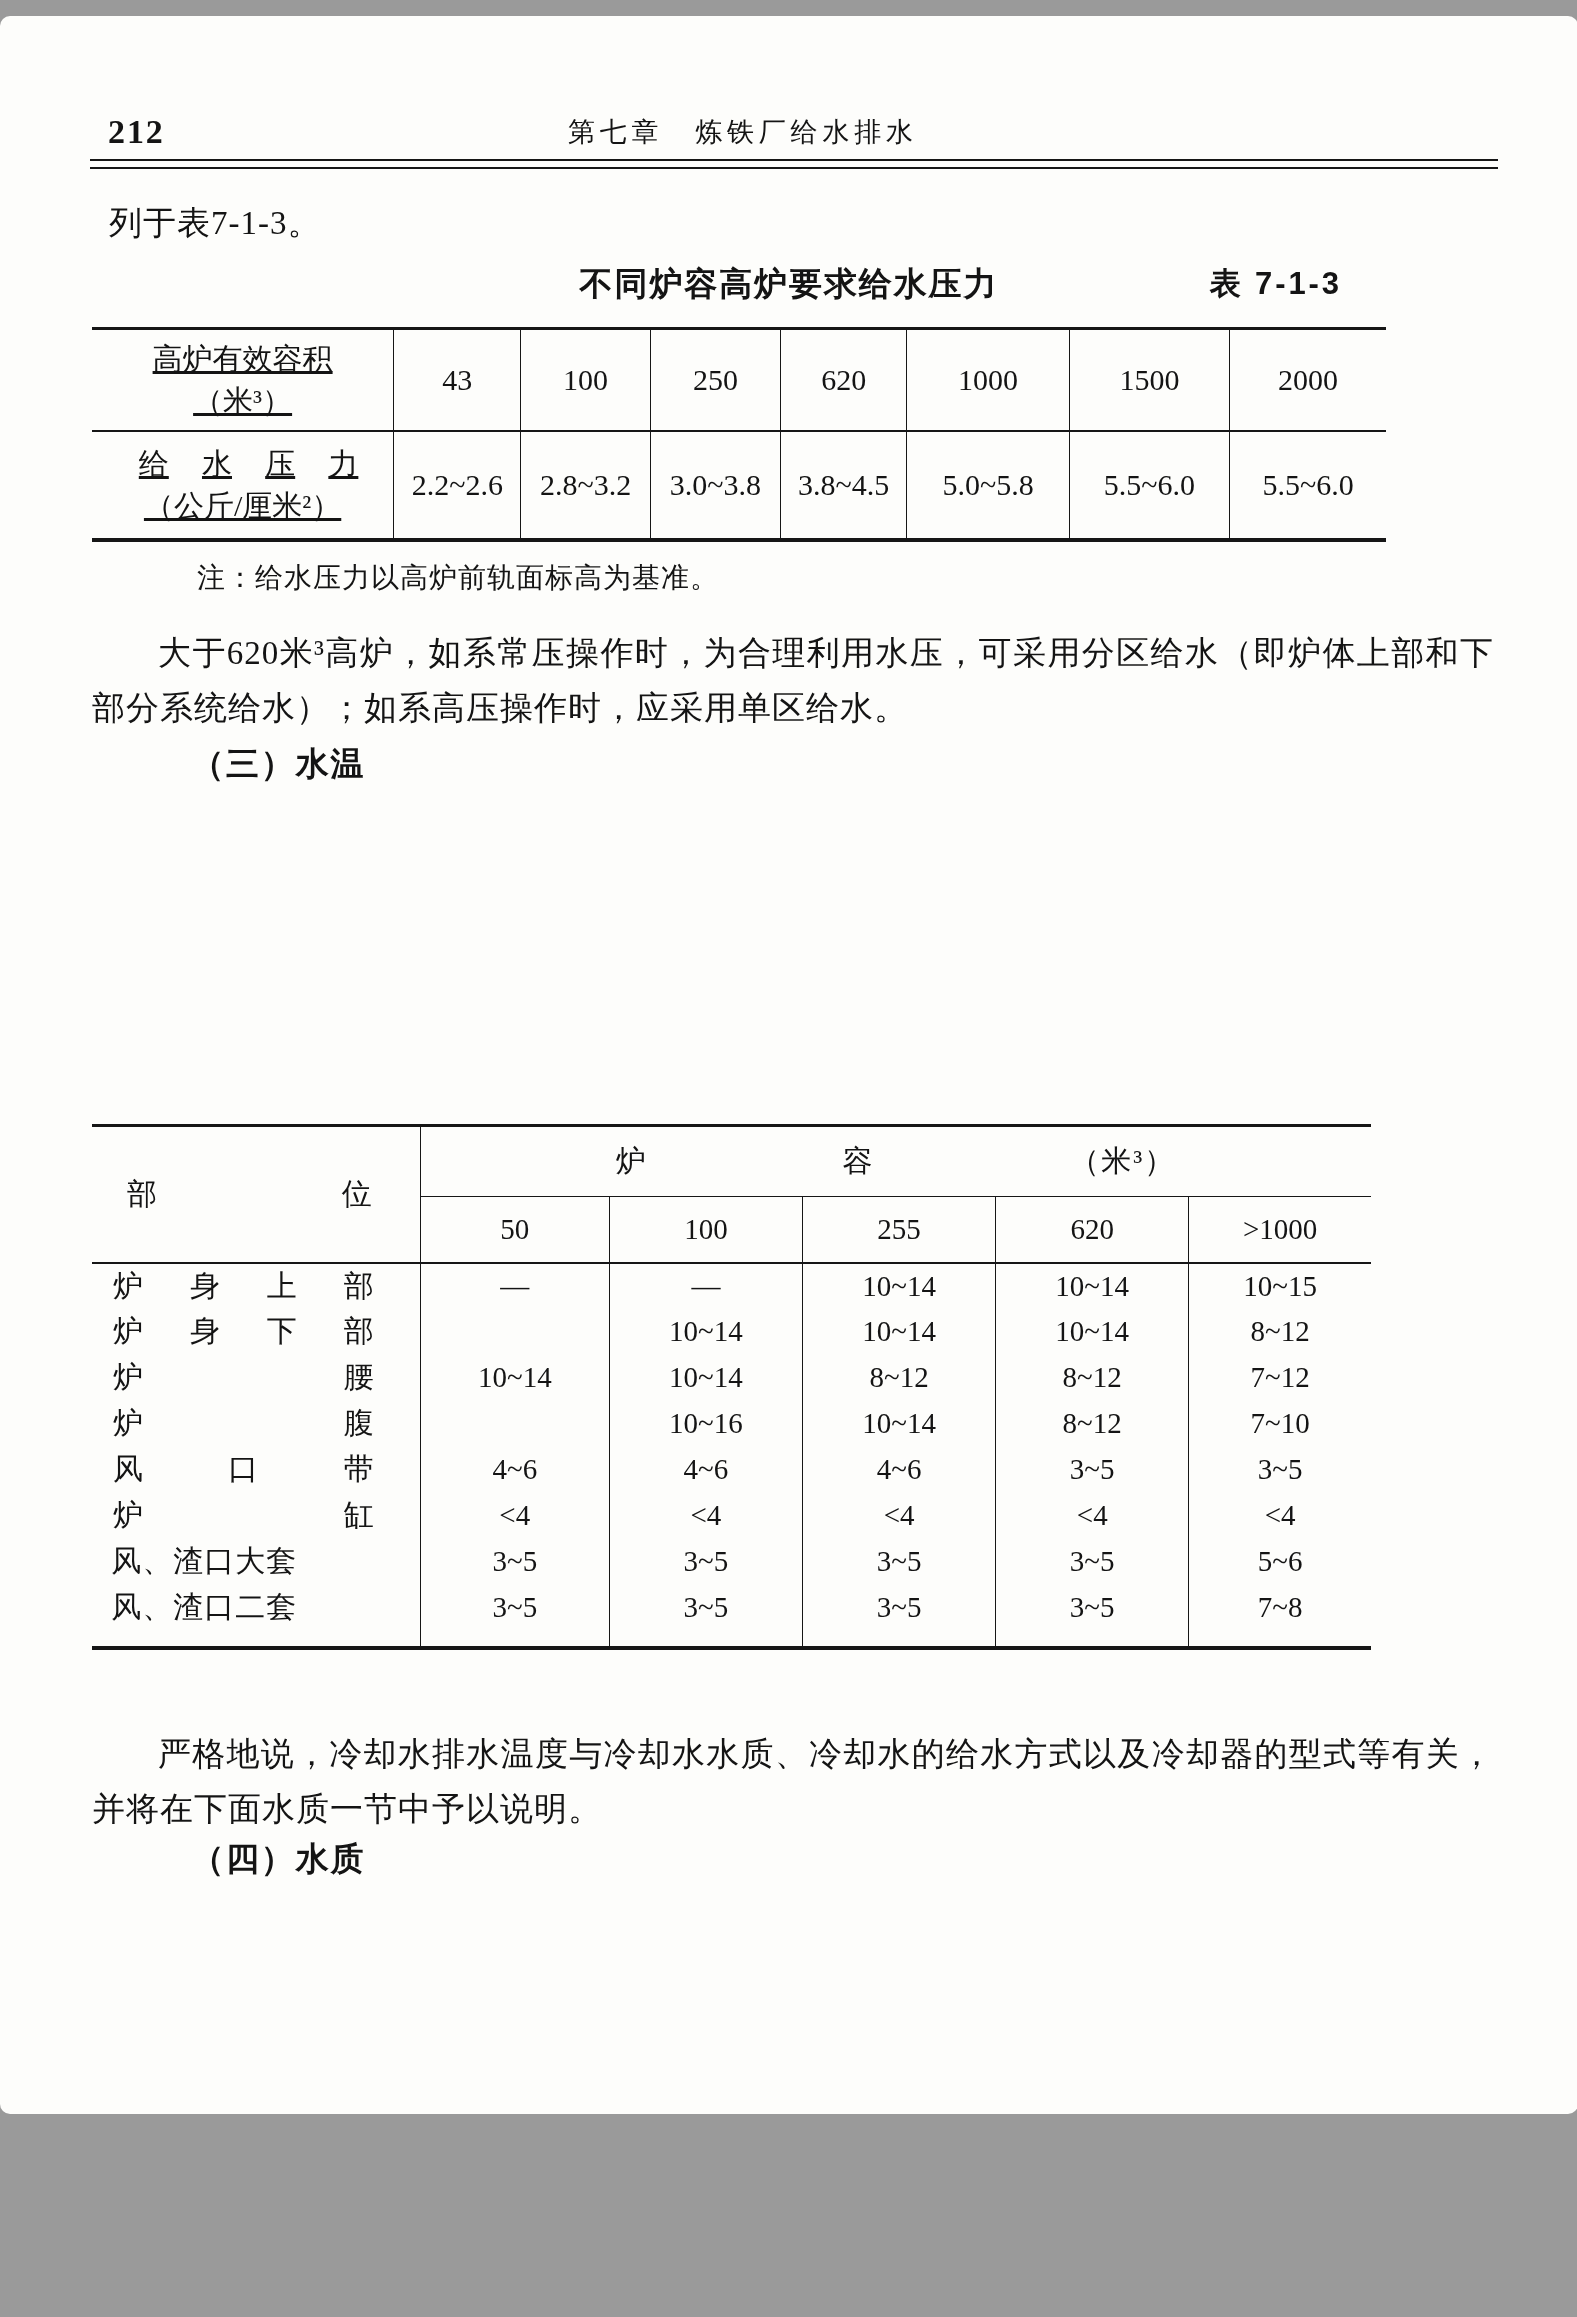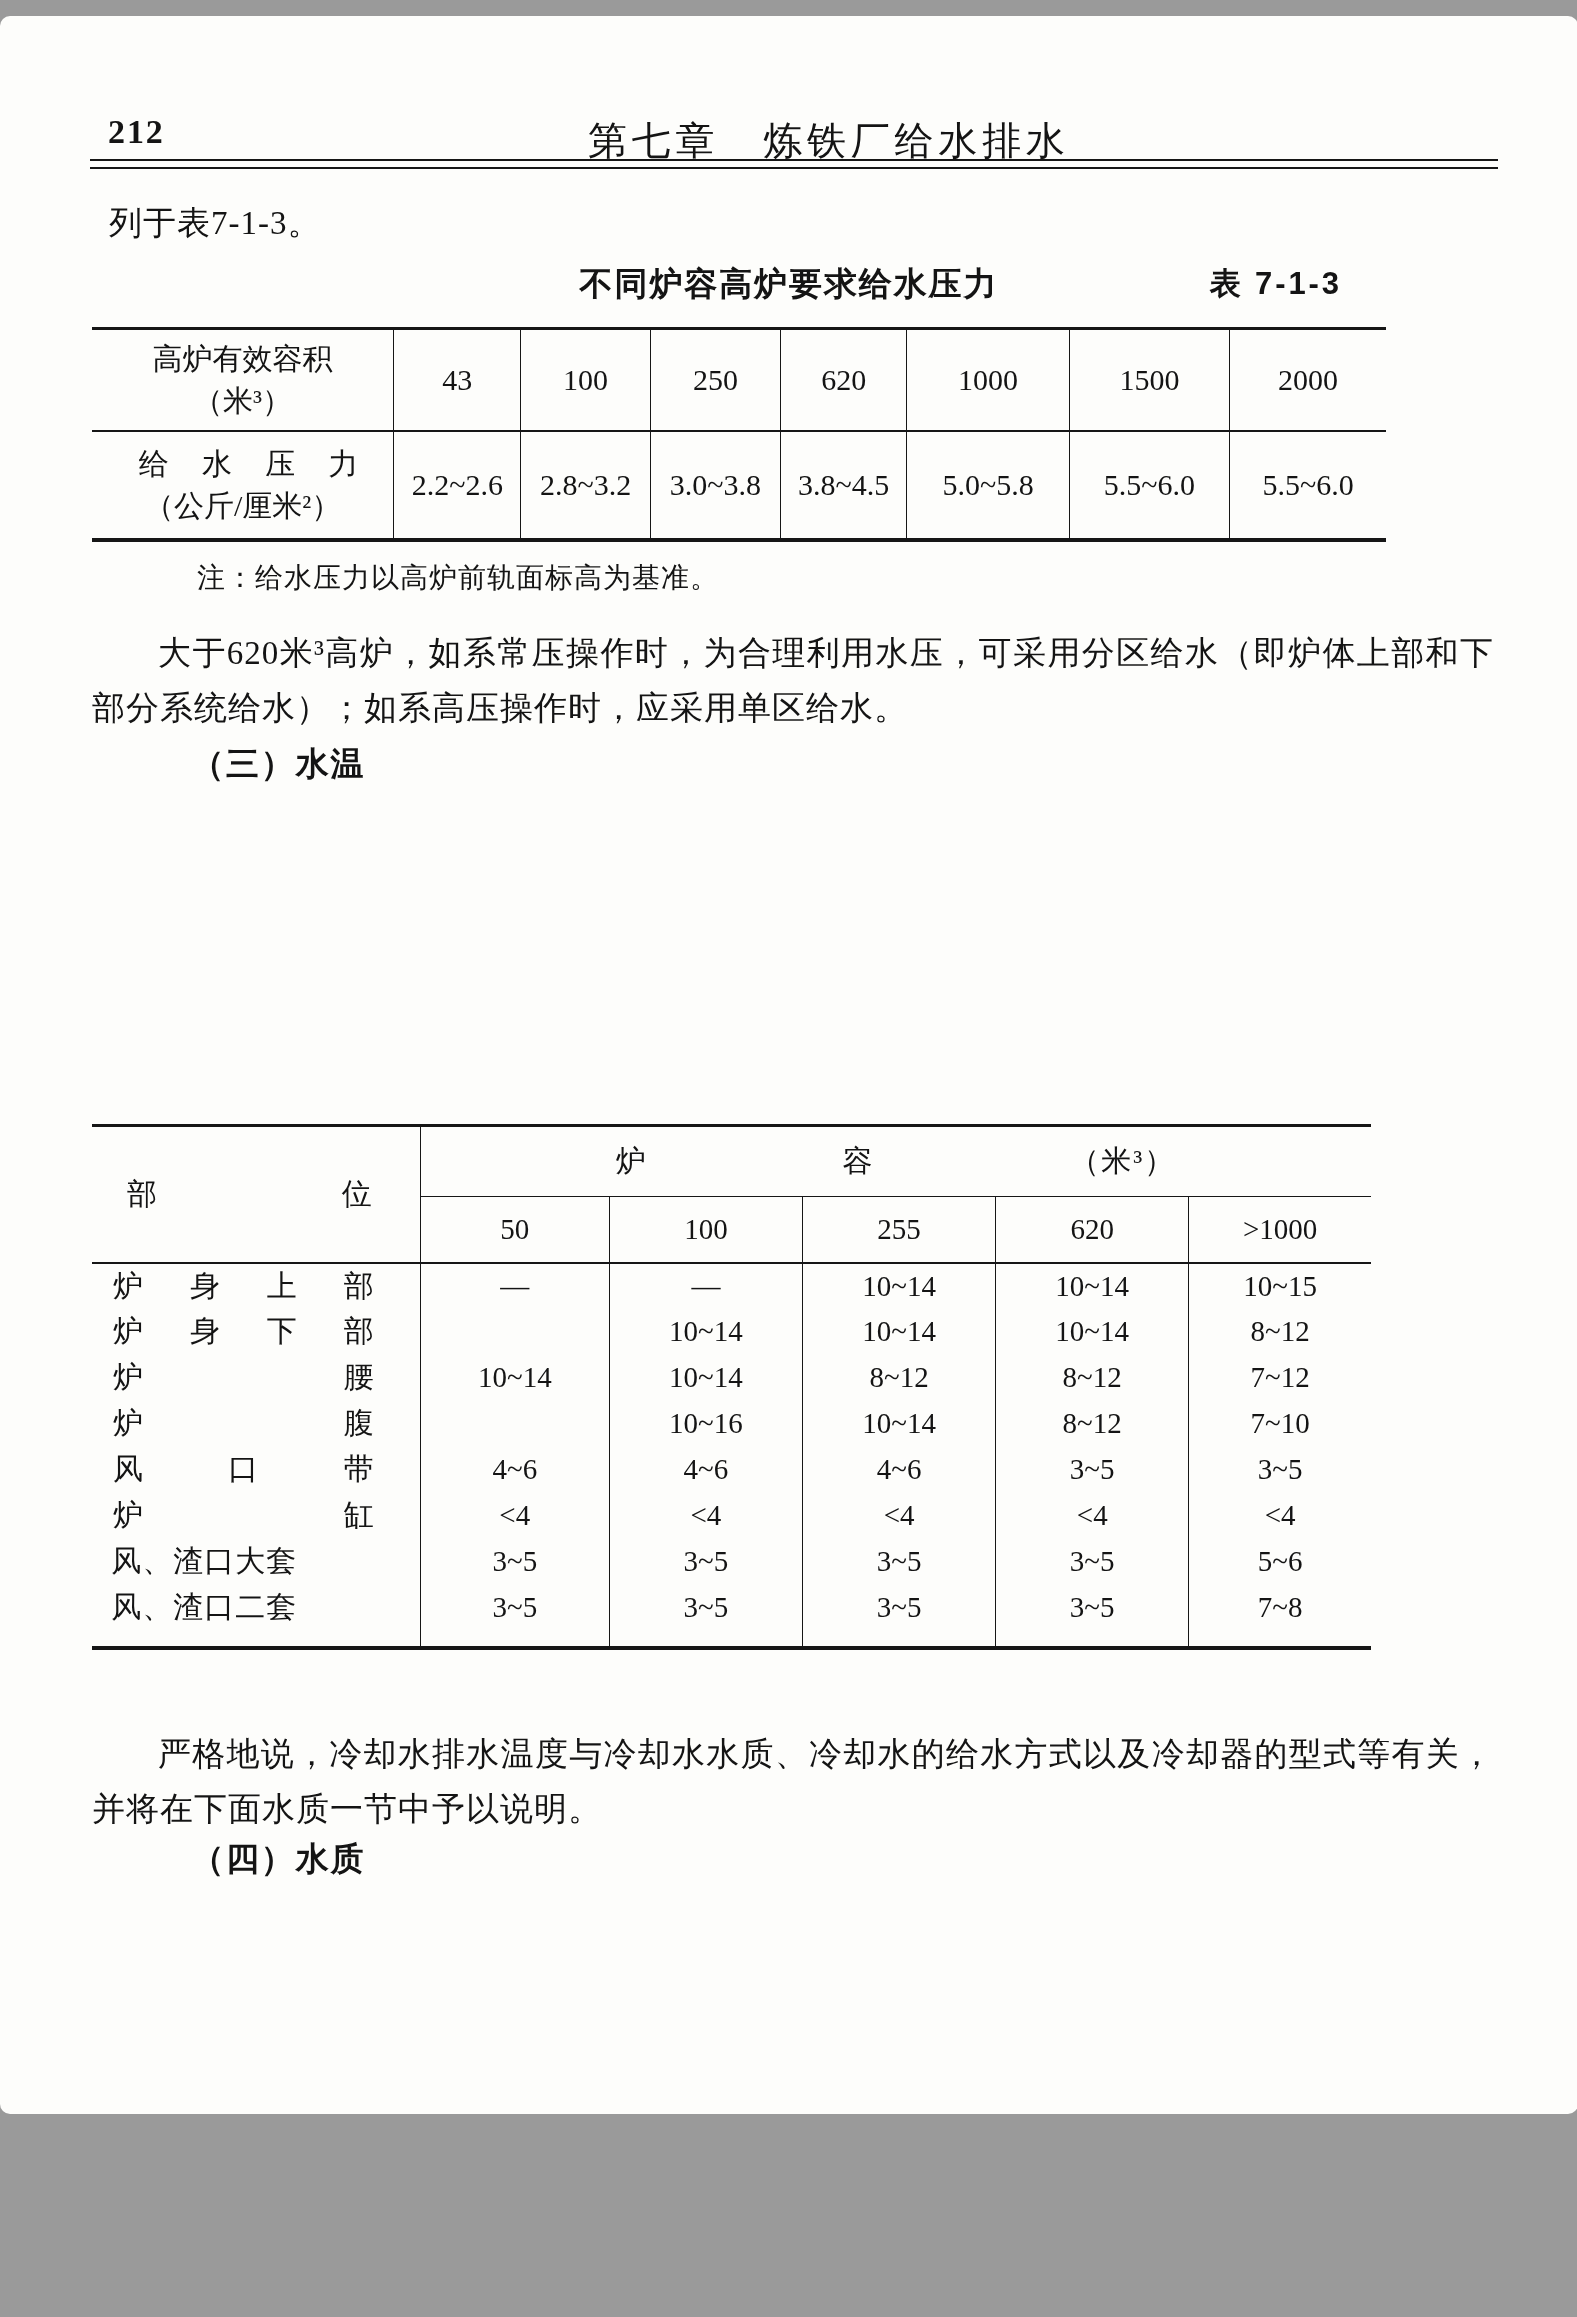--- a/index.html
+++ b/index.html
@@ -5,21 +5,21 @@
   * { margin:0; padding:0; box-sizing:border-box; }
   html,body { background:#9a9a9a; }
   .page {
     position:relative; width:1578px; height:2098px; margin:16px auto;
     background:#fdfdfb; color:#141414; overflow:hidden;
     font-family:"Liberation Serif","DejaVu Serif",serif;
     border-radius:10px;
   }
   
   .pagenum { position:absolute; top:97px; left:108px; font-size:34px; font-weight:bold; letter-spacing:1.9px; }
-  .chapter { position:absolute; top:98px; left:588px; font-size:39px; letter-spacing:4.8px; }
+  .chapter { position:absolute; top:98px; left:568px; font-size:27px; letter-spacing:4.8px; }
   .headrule { position:absolute; top:143px; left:90px; width:1408px; height:9.7px;
     border-top:2.9px solid #161616; border-bottom:2.9px solid #161616; }
   
   .introline { position:absolute; top:185px; left:109px; font-size:33px; letter-spacing:1px; }
   .para { position:absolute; left:92px; width:1402px; font-size:33px; line-height:55px;
     text-align:justify; text-indent:66px; letter-spacing:1px; }
   .sechead { position:absolute; left:191px; font-size:33px; font-weight:bold;
     font-family:"Liberation Sans","DejaVu Sans",sans-serif; letter-spacing:1.9px; }
   .note { position:absolute; top:543px; left:197px; font-size:28px; letter-spacing:1px; }
   
@@ -29,21 +29,21 @@
   .tlabel { position:absolute; top:1px; right:236px; font-size:31px; font-weight:bold;
     font-family:"Liberation Sans","DejaVu Sans",sans-serif; letter-spacing:2.9px; }
   
   table { border-collapse:collapse; table-layout:fixed; position:absolute; }
   td { text-align:center; vertical-align:middle; }
   .tbl1 { top:311px; left:92px; width:1294px;
     border-top:3.9px solid #161616; border-bottom:4.8px solid #161616; font-size:30px; }
   .tbl1 td + td { border-left:1.9px solid #161616; }
   .tbl1 tr.h td { height:102px; border-bottom:2.9px solid #161616; }
   .tbl1 tr.d td { height:109px; }
-  .tbl1 .lab { padding:0 5.8px; }
+  .tbl1 .lab { padding:0 5.8px;text-decoration:underline; }
   .lab .cline { line-height:42px; }
   .lab .spread4 { display:flex; justify-content:space-between; padding:0 29px 0 41px; line-height:42px; }
   .tbl2 { top:1108px; left:92px; width:1279px;
     border-top:3.9px solid #161616; border-bottom:4.8px solid #161616; font-size:29px; }
   .tbl2 .corner { border-right:1.9px solid #161616; border-bottom:2.9px solid #161616; }
   .corner .spread { display:flex; justify-content:space-between; padding:0 48px 0 35px; font-size:30px; }
   .tbl2 .spanhead { height:71px; border-bottom:1.9px solid #161616; }
   .spanhead .spread { display:flex; justify-content:space-evenly; font-size:30px; letter-spacing:1.9px; }
   .tbl2 tr.h2 td { height:66px; border-bottom:2.9px solid #161616; }
   .tbl2 .colhead + .colhead { border-left:1.9px solid #161616; }

